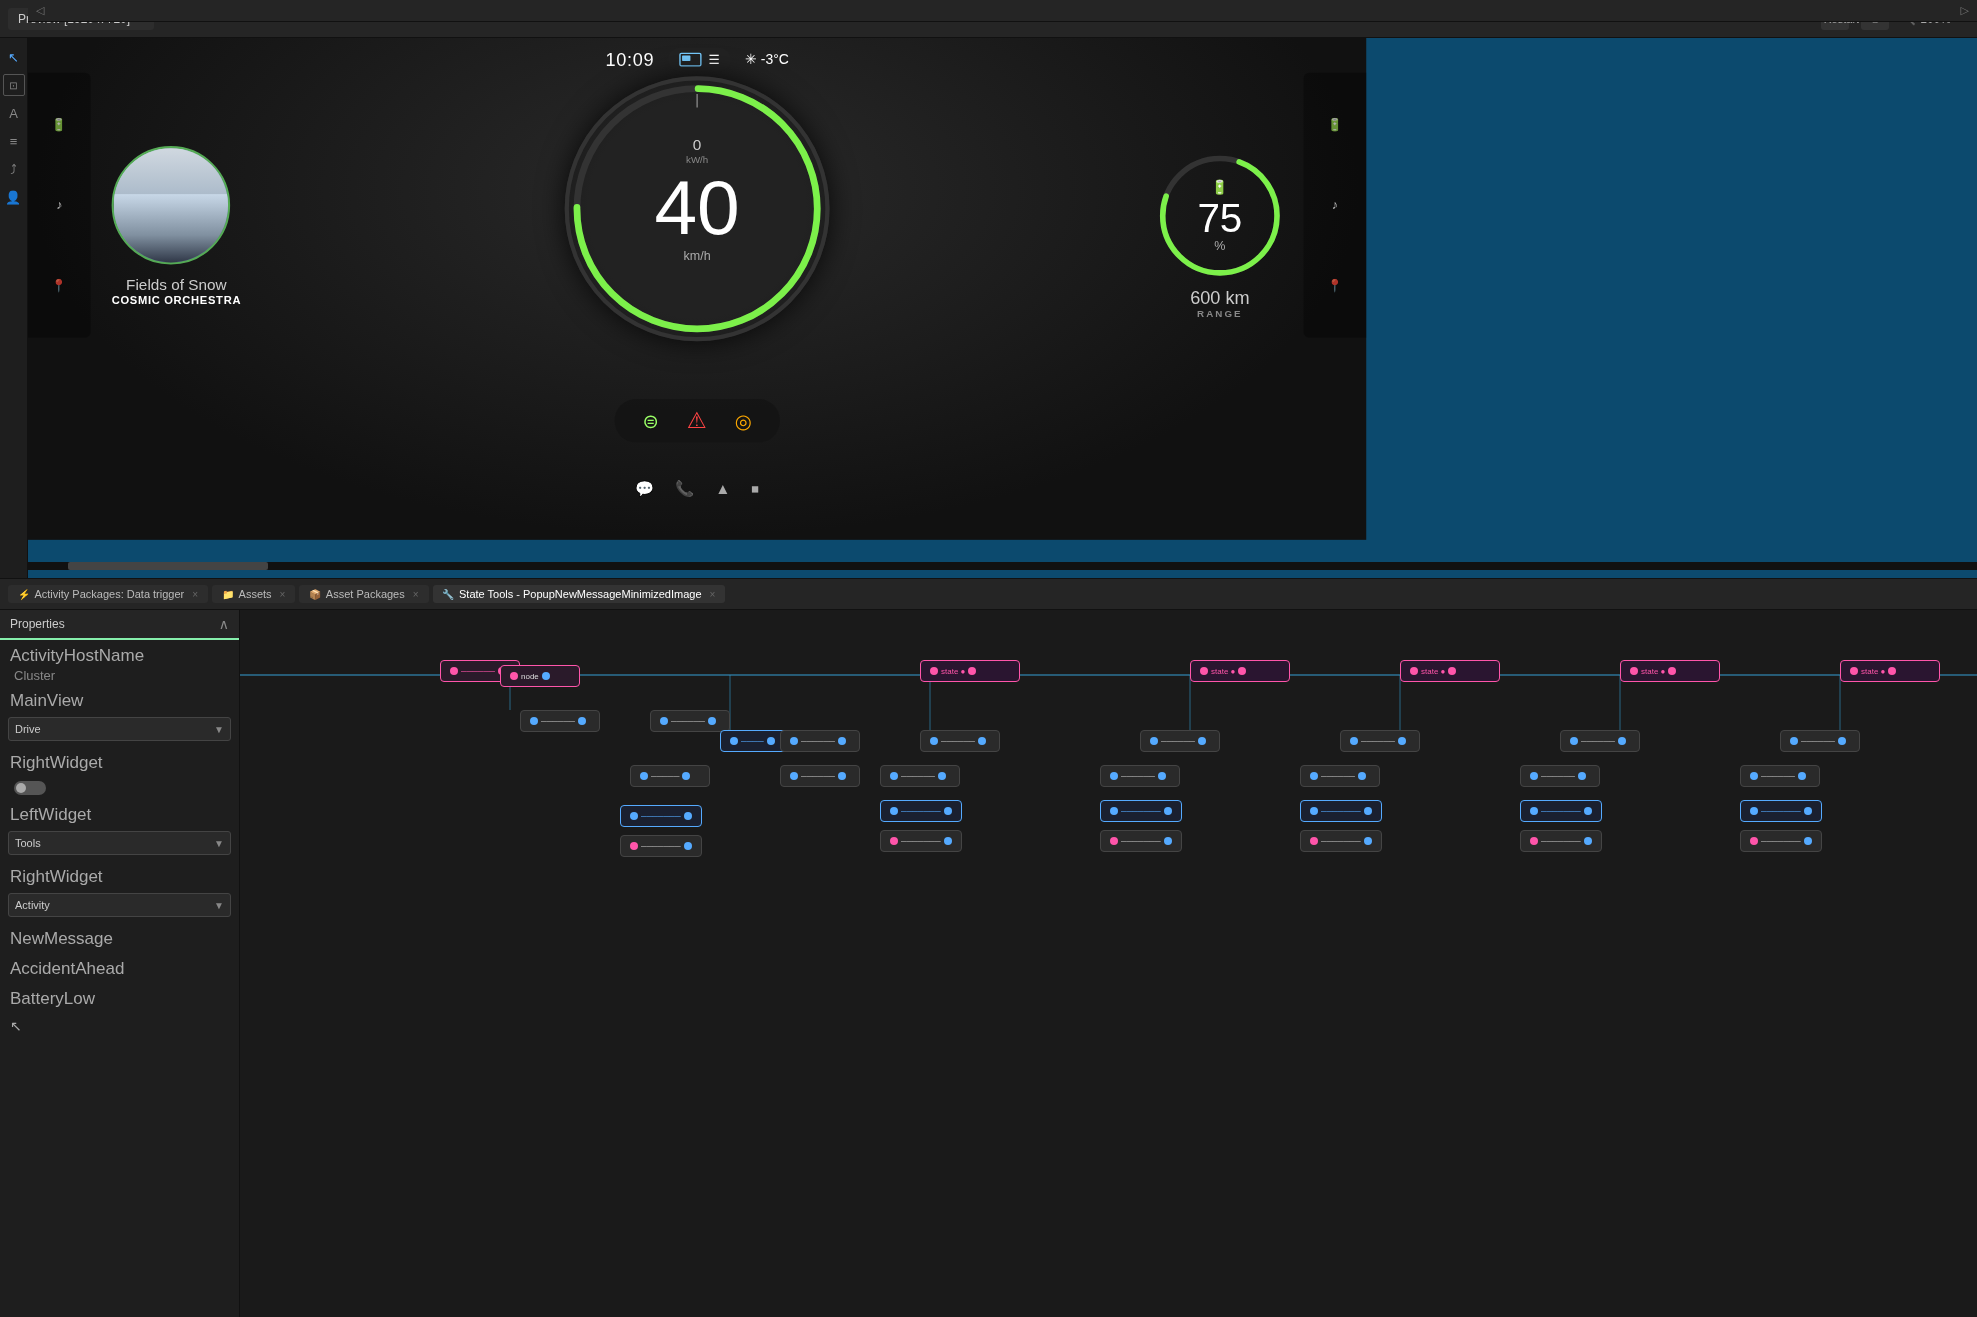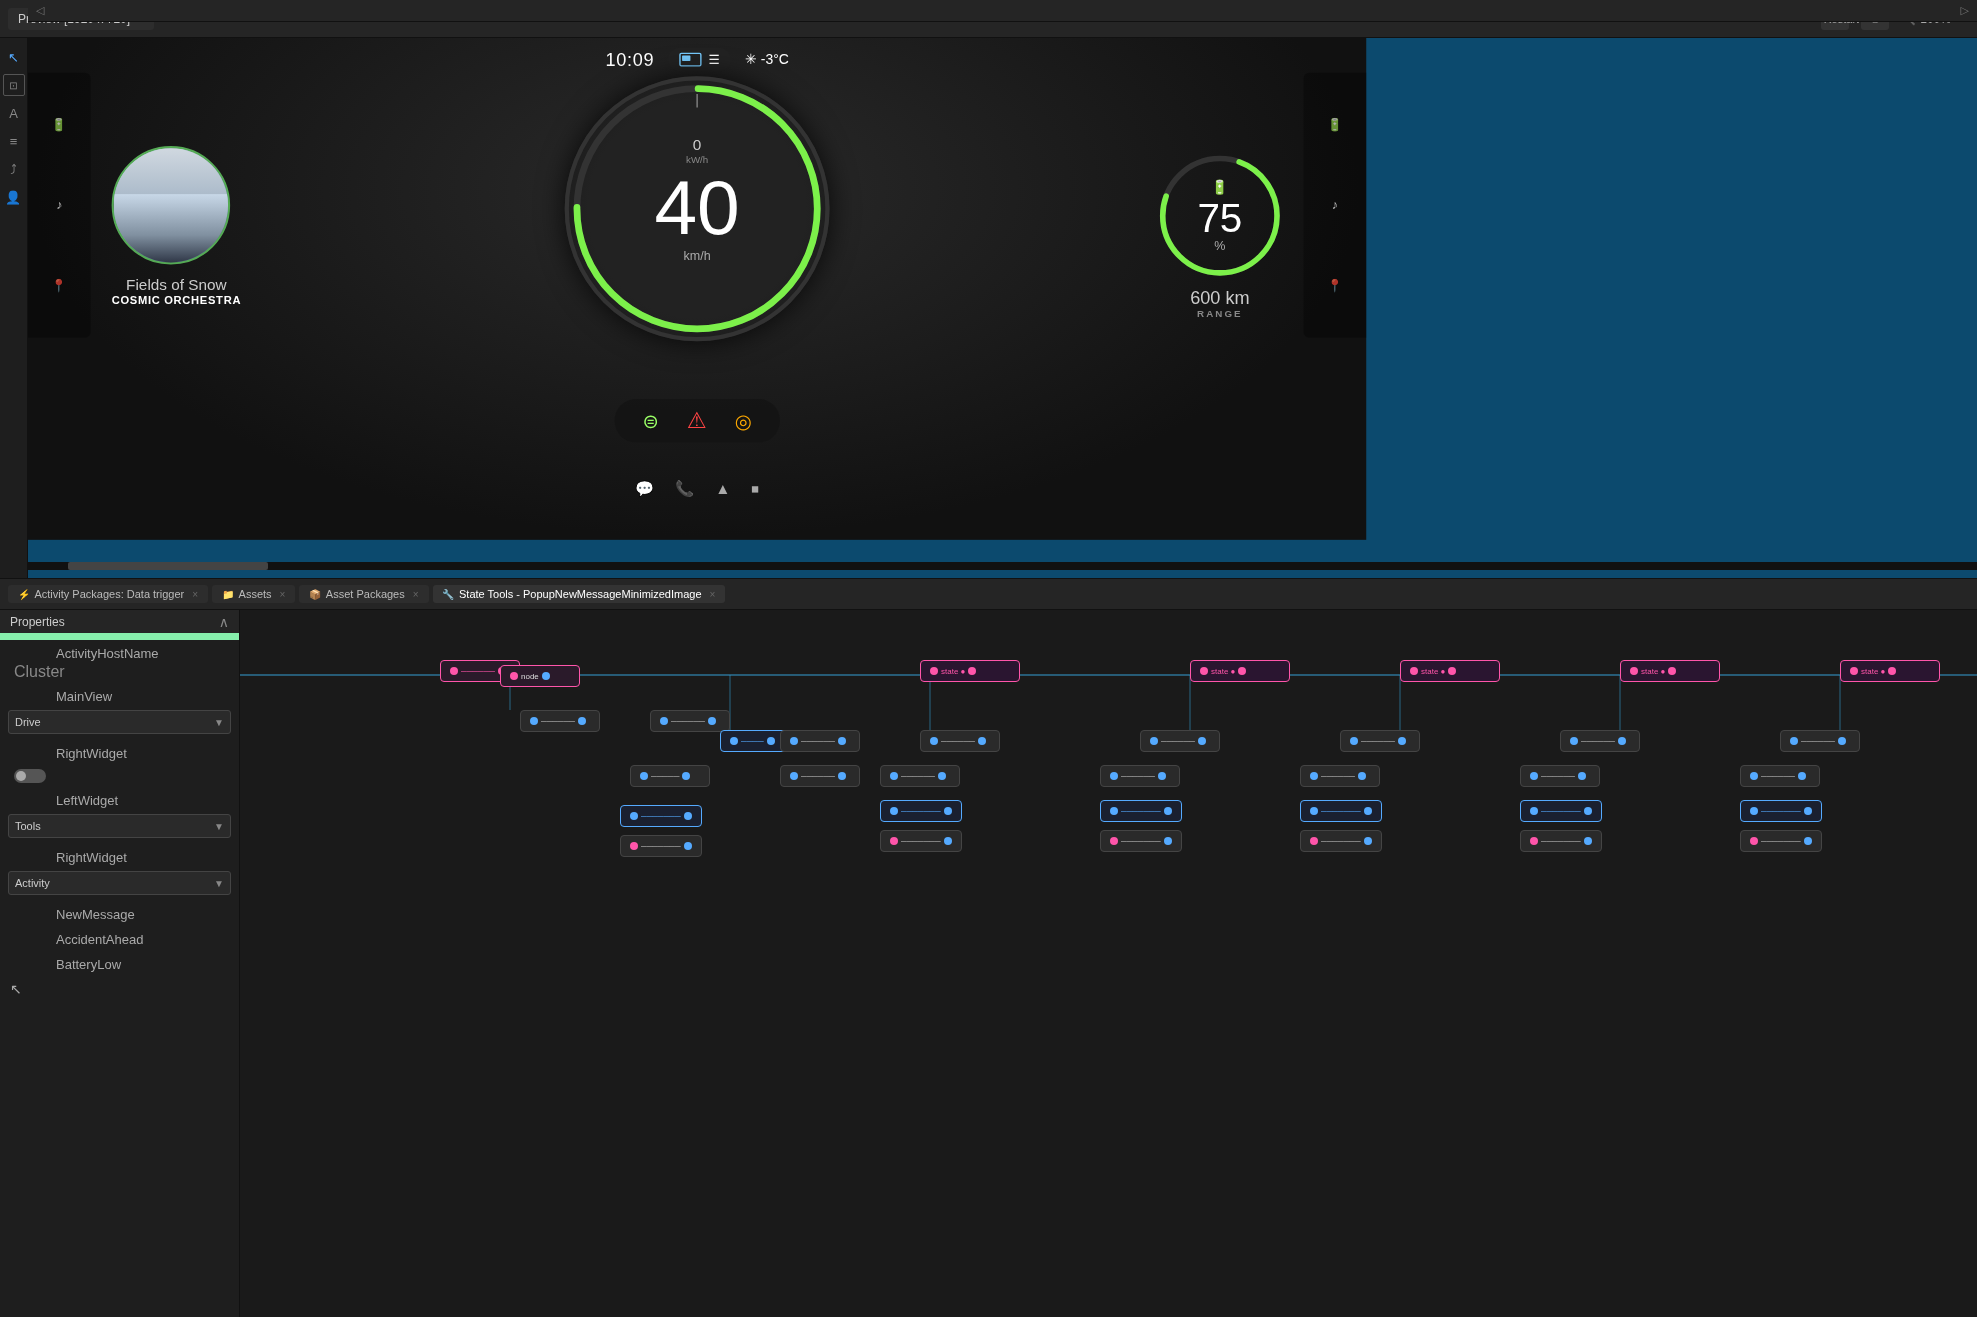--- a/index.html
+++ b/index.html
@@ -396,38 +396,37 @@
     }
     .prop-header {
       height: 30px;
       background: #252525;
       display: flex;
       align-items: center;
       justify-content: space-between;
       padding: 0 10px;
       font-size: 12px;
       color: #ccc;
-      border-bottom: 7px solid #86efac;
+      border-bottom: 2px solid #86efac;
     }
     .prop-collapse {
       cursor: pointer;
       color: #888;
       font-size: 14px;
     }
     .prop-row {
       padding: 6px 10px 2px 10px;
     }
     .prop-label {
-      font-size: 13px;
+      font-size: 17px;
       color: #aaa;
       margin-bottom: 2px;
-      margin-left: 46px;
     }
     .prop-value {
-      font-size: 16px;
+      font-size: 13px;
       color: #888;
       padding-left: 4px;
     }
     .prop-select-row {
       padding: 2px 8px 6px 8px;
     }
     .prop-select {
       width: 100%;
       height: 24px;
       background: #2a2a2a;

